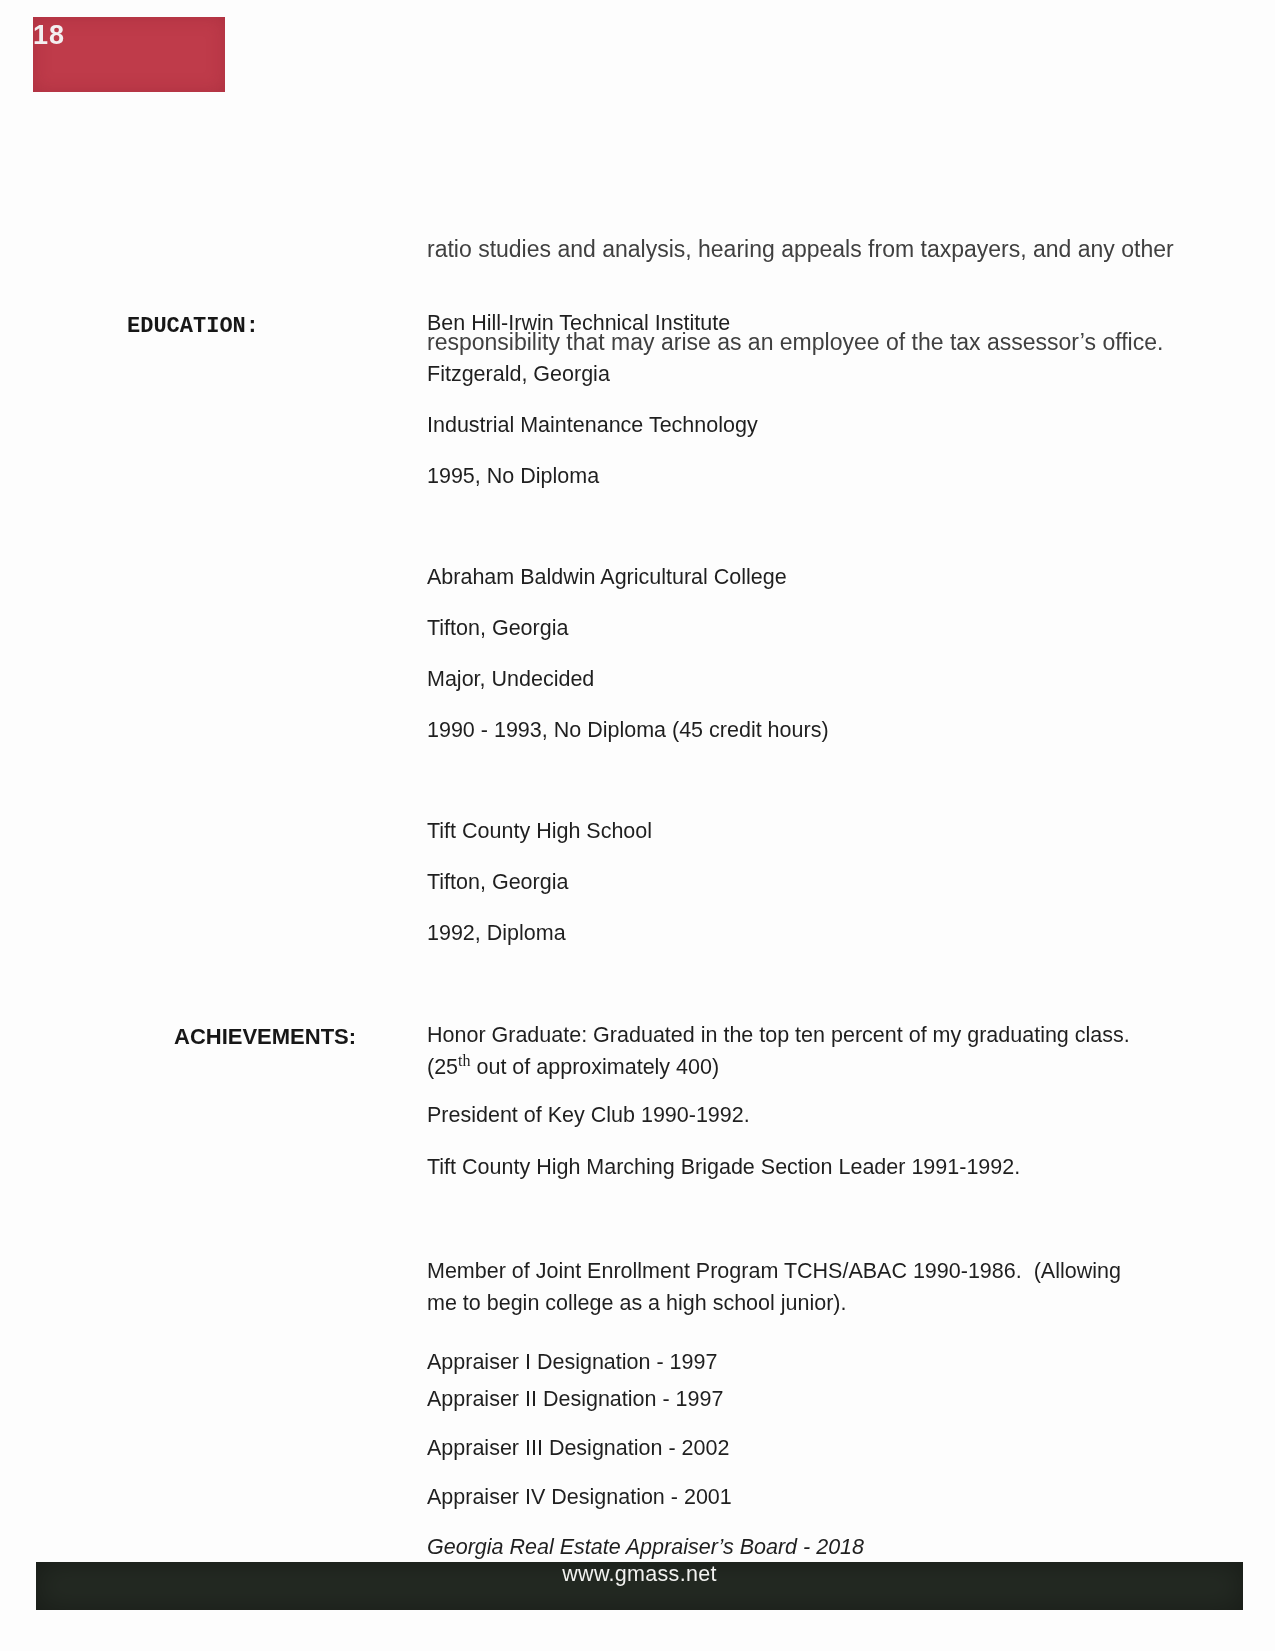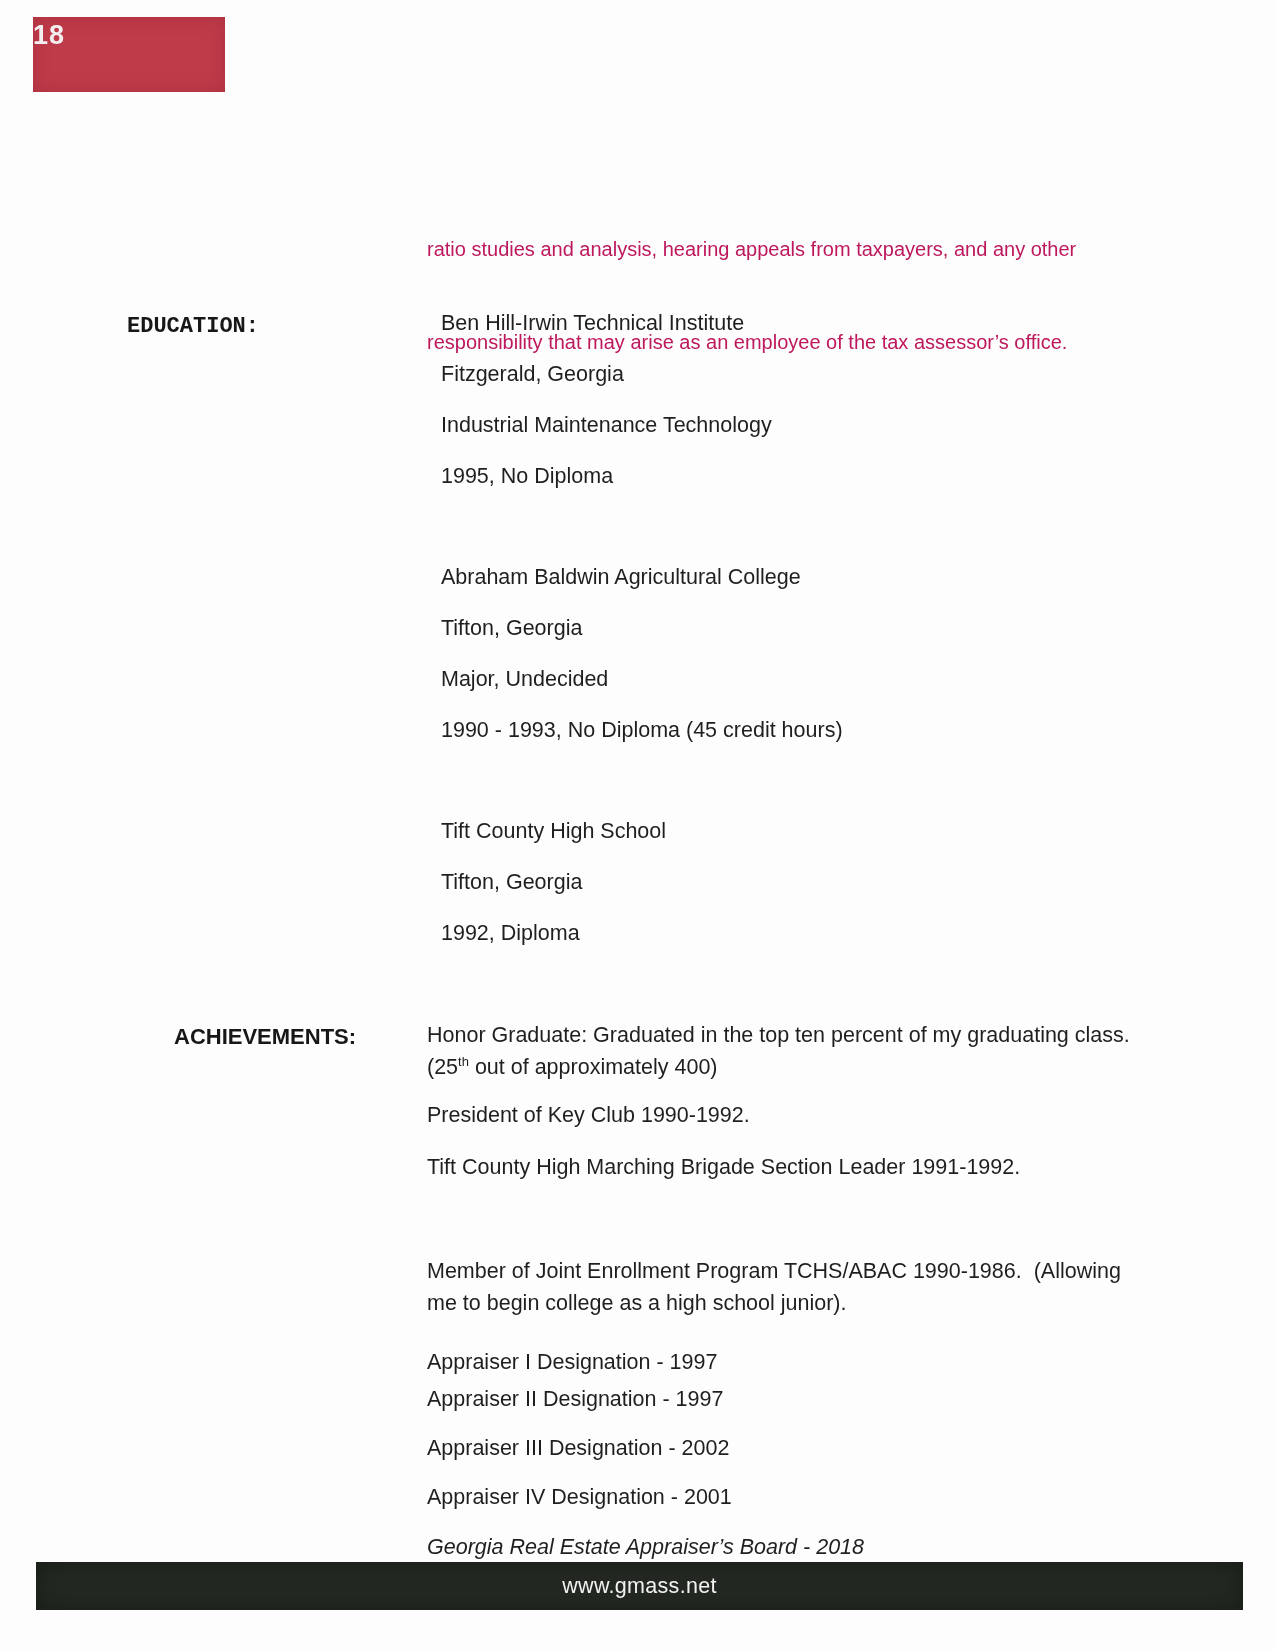--- a/index.html
+++ b/index.html
@@ -26,64 +26,65 @@
     text-align: left;
     padding-top: 3px;
     padding-right: 14px;
     color: #f3eff0;
     font-size: 27px;
     font-weight: bold;
     letter-spacing: 1px;
   }
   .txt {
     position: absolute;
-    font-size: 20px;
+    font-size: 23px;
     line-height: 23px;
     white-space: pre;
-    color: #be185d;
+    color: #404040;
   }
   .para { line-height: 31px; white-space: pre; }
   .label {
     position: absolute;
     left: 127px;
     font-weight: bold;
     font-size: 22px;
     color: #171717;
     white-space: pre;
   }
-  .edu-block { position: absolute; left: 427px; margin-left: 14px; }
+  .edu-block { position: absolute; left: 427px; }
   .edu-block .line {
     font-size: 21.5px;
     line-height: 23px;
     margin-bottom: 28px;
     white-space: pre;
     color: #1f1f1f;
   }
   .ach-item { position: absolute; left: 427px; }
   .ach-item .line {
     font-size: 21.5px;
     line-height: 32px;
     white-space: pre;
     color: #1f1f1f;
   }
   sup.sup {
-    font-size: 13px;
+    font-size: 16px;
     vertical-align: super;
     line-height: 0;
+    font-family: Liberation Serif, serif;
   }
   .footer-bar {
     position: absolute;
     left: 36px;
     top: 1562px;
     width: 1207px;
     height: 48px;
     background: #242a23;
     box-shadow: inset 0 0 30px rgba(0,0,0,0.35);
     display: flex;
-    align-items: center;
+    align-items: flex-start;
     justify-content: center;
   }
   .footer-bar .url {
     color: #f2f2f0;
     font-size: 21.5px;
     letter-spacing: 0.3px;
   }
 </style>
 </head>
 <body>

